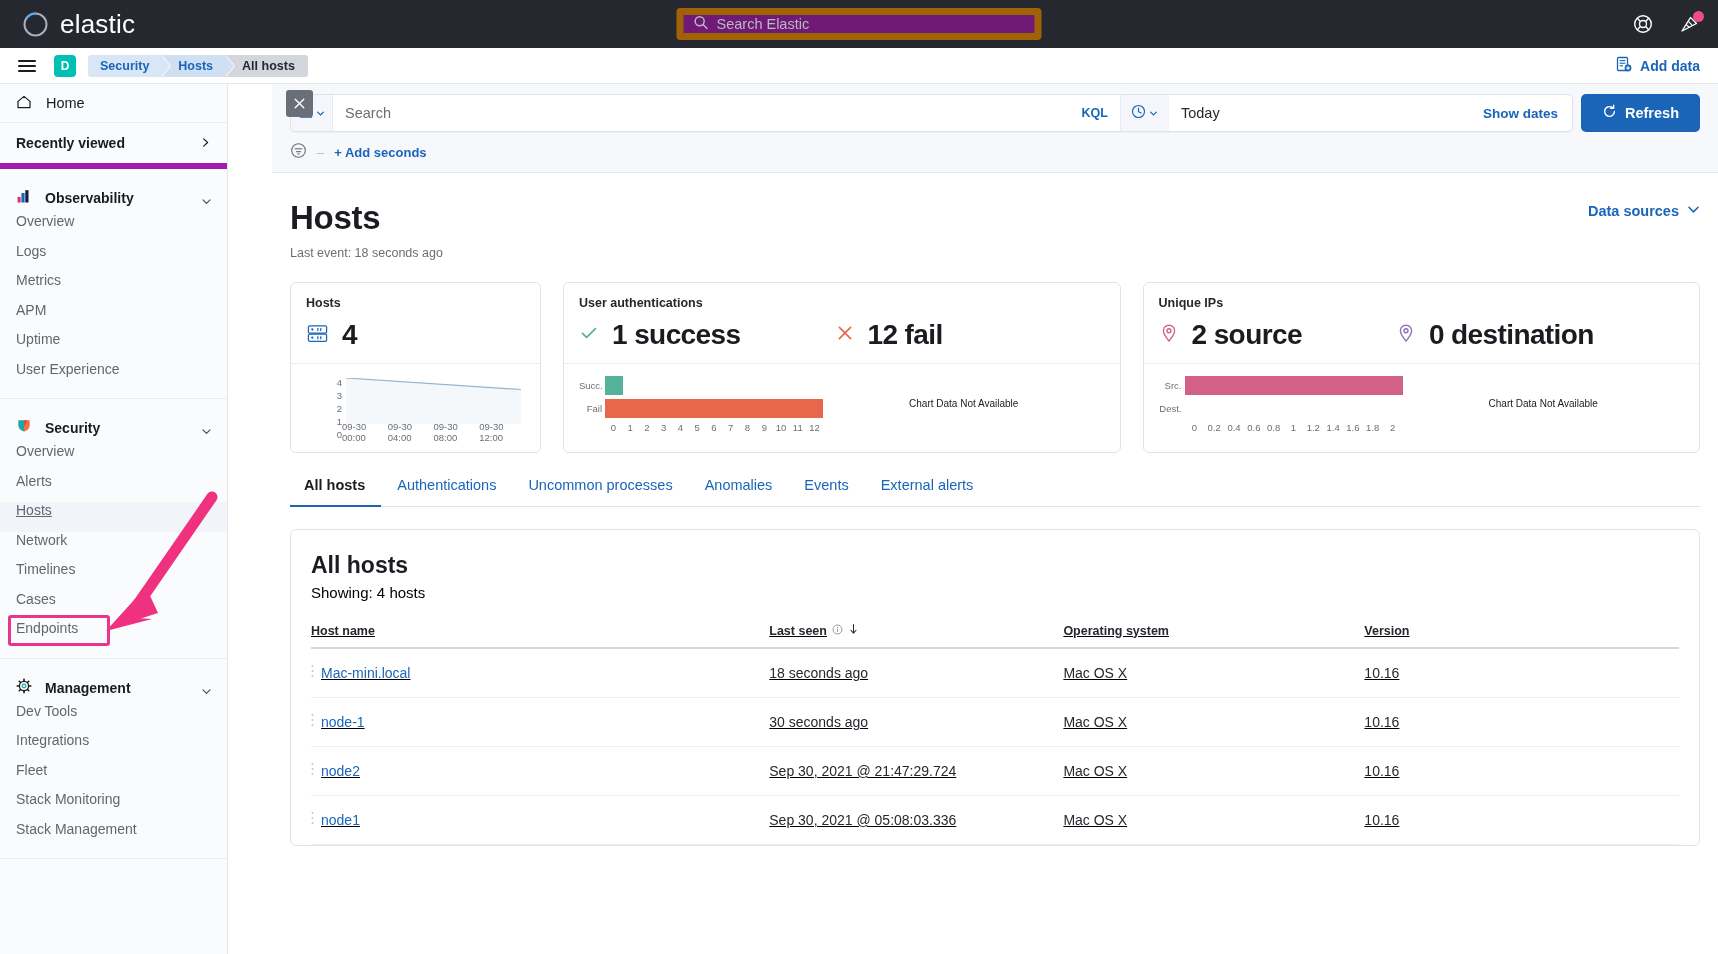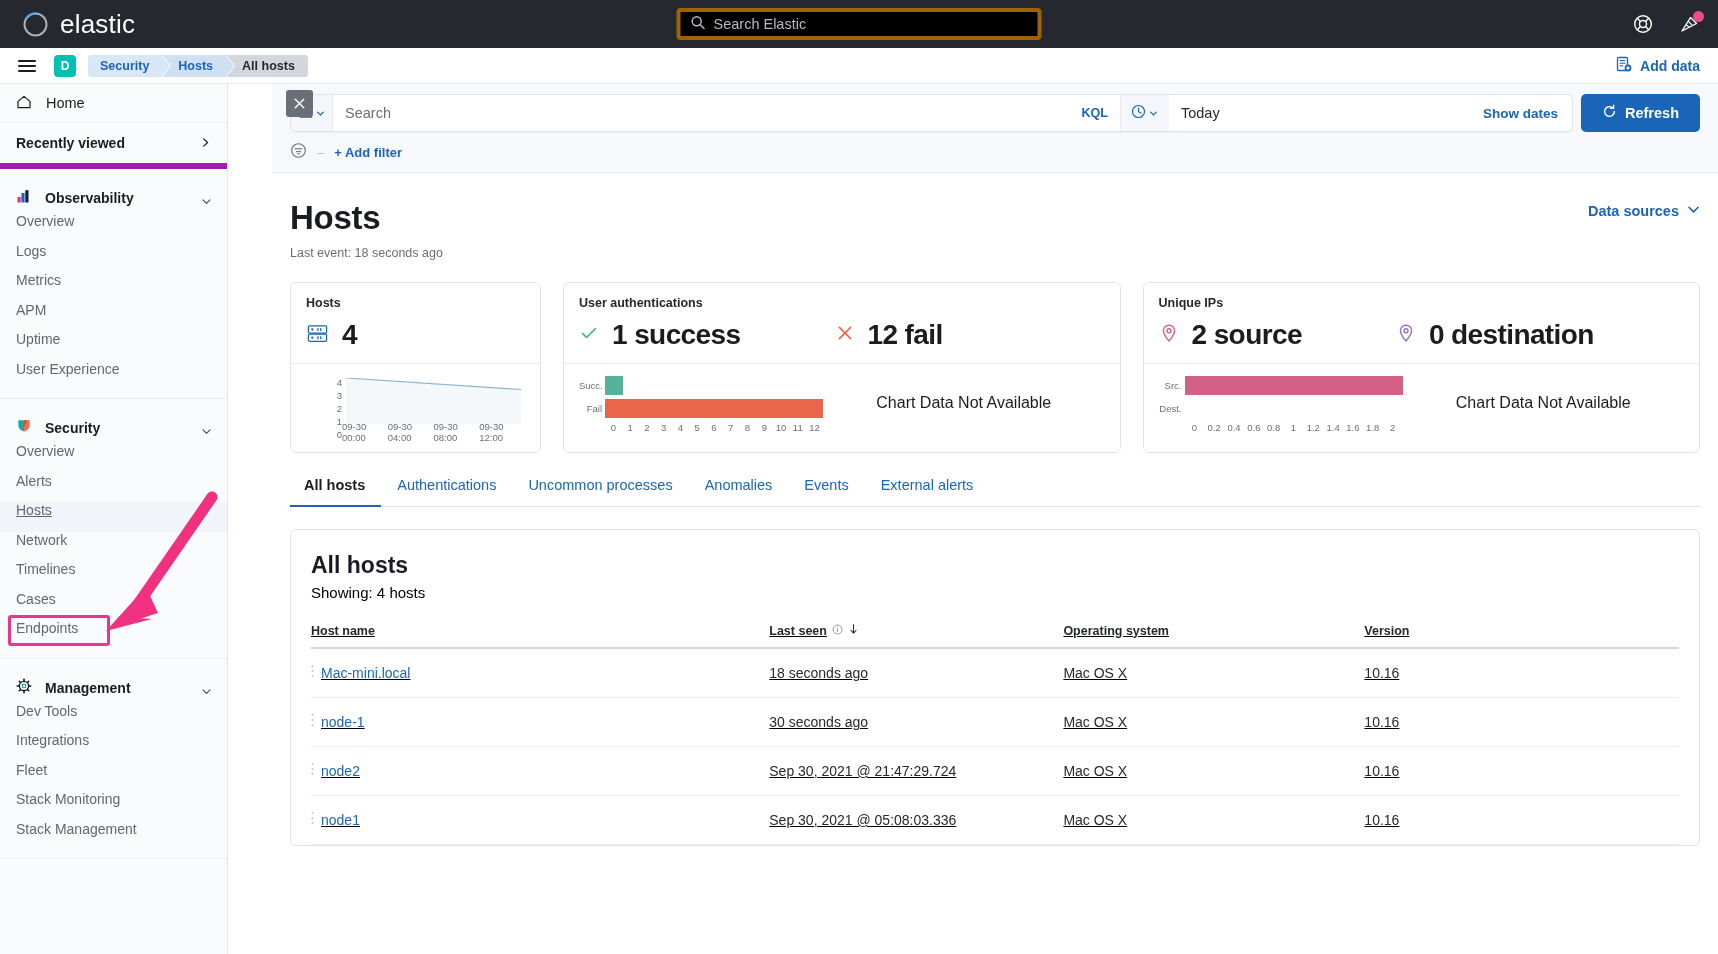--- a/index.html
+++ b/index.html
@@ -12,21 +12,21 @@
   
   .topbar {
     height: 48px; background: #25282f; display: flex; align-items: center;
     position: relative;
   }
   .brand { display: flex; align-items: center; gap: 11px; margin-left: 22px; }
   .brand-mark { width: 27px; height: 27px; }
   .brand-name { color: #fff; font-size: 26px; letter-spacing: .2px; font-weight: 400; }
   .global-search {
     position: absolute; left: 50%; transform: translateX(-50%);
-    width: 365px; height: 32px; background: #000000; border: 4px solid #a16207;
+    width: 365px; height: 32px; background: #701a75; border: 7px solid #a16207;
     border-radius: 4px; display: flex; align-items: center; padding: 0 10px; gap: 8px;
   }
   .global-search span.ph { color: #b6bac2; font-size: 14.5px; }
   .topbar-right { position: absolute; right: 18px; display: flex; align-items: center; gap: 26px; }
   .icon-btn { display:flex; align-items:center; justify-content:center; position: relative; cursor: pointer; }
   .badge-dot {
     position: absolute; top: -3px; right: -4px; width: 11px; height: 11px;
     border-radius: 50%; background: #ee4c8b;
   }
 
@@ -170,21 +170,21 @@
   .card.hosts { width: 251px; }
   .card.auth { flex: 1; }
   .card.ips { flex: 1; }
   .card-title { font-size: 12.5px; font-weight: bold; color: #25282f; }
   .stat-row { display: flex; align-items: center; margin-top: 9px; }
   .stat-item { display: flex; align-items: center; gap: 13px; }
   .stat-item.second { margin-left: 94px; }
   .stat-num { font-size: 28px; font-weight: bold; color: #1a1c21; letter-spacing: -0.6px; }
   .card-rule { border-top: 1px solid #e9ecf1; margin: 12px -15px 0 -15px; }
   .mini-chart { height: 78px; position: relative; }
-  .chart-na { font-size: 16px; color: #1a1c21; }
+  .chart-na { font-size: 10px; color: #1a1c21; }
 
   
   .lc-yaxis { position: absolute; left: 28px; top: 14px; display: flex; flex-direction: column; gap: 3px; }
   .lc-yaxis span { font-size: 9.5px; color: #6a6e76; line-height: 10px; text-align: right; width: 8px;}
   .lc-plot { position: absolute; left: 40px; top: 14px; right: 4px; height: 46px; }
   .lc-xaxis { position: absolute; left: 36px; right: 0; bottom: -1px; display: flex; justify-content: space-between; }
   .lc-xaxis span { font-size: 9.5px; color: #6a6e76; }
 
   
   .hb-wrap { display: flex; height: 78px; align-items: center; }
@@ -518,21 +518,21 @@
       <div class="filterrow">
         <span>
           <svg width="17" height="17" viewBox="0 0 18 18">
             <circle cx="9" cy="9" r="7.2" fill="none" stroke="#69707d" stroke-width="1.2"></circle>
             <line x1="5" y1="7.2" x2="13" y2="7.2" stroke="#69707d" stroke-width="1.2"></line>
             <line x1="6.4" y1="10.2" x2="11.6" y2="10.2" stroke="#69707d" stroke-width="1.2"></line>
             <line x1="7.8" y1="12.6" x2="10.2" y2="12.6" stroke="#69707d" stroke-width="1.2"></line>
           </svg>
         </span>
         <span class="filter-dash">–</span>
-        <span class="add-filter">+ Add filter</span>
+        <span class="add-filter">+ Add seconds</span>
       </div>
 
       <div class="close-overlay">
         <svg width="13" height="13" viewBox="0 0 14 14">
           <line x1="2.4" y1="2.4" x2="11.6" y2="11.6" stroke="#fff" stroke-width="1.5" stroke-linecap="round"></line>
           <line x1="11.6" y1="2.4" x2="2.4" y2="11.6" stroke="#fff" stroke-width="1.5" stroke-linecap="round"></line>
         </svg>
       </div>
     </div>
 

